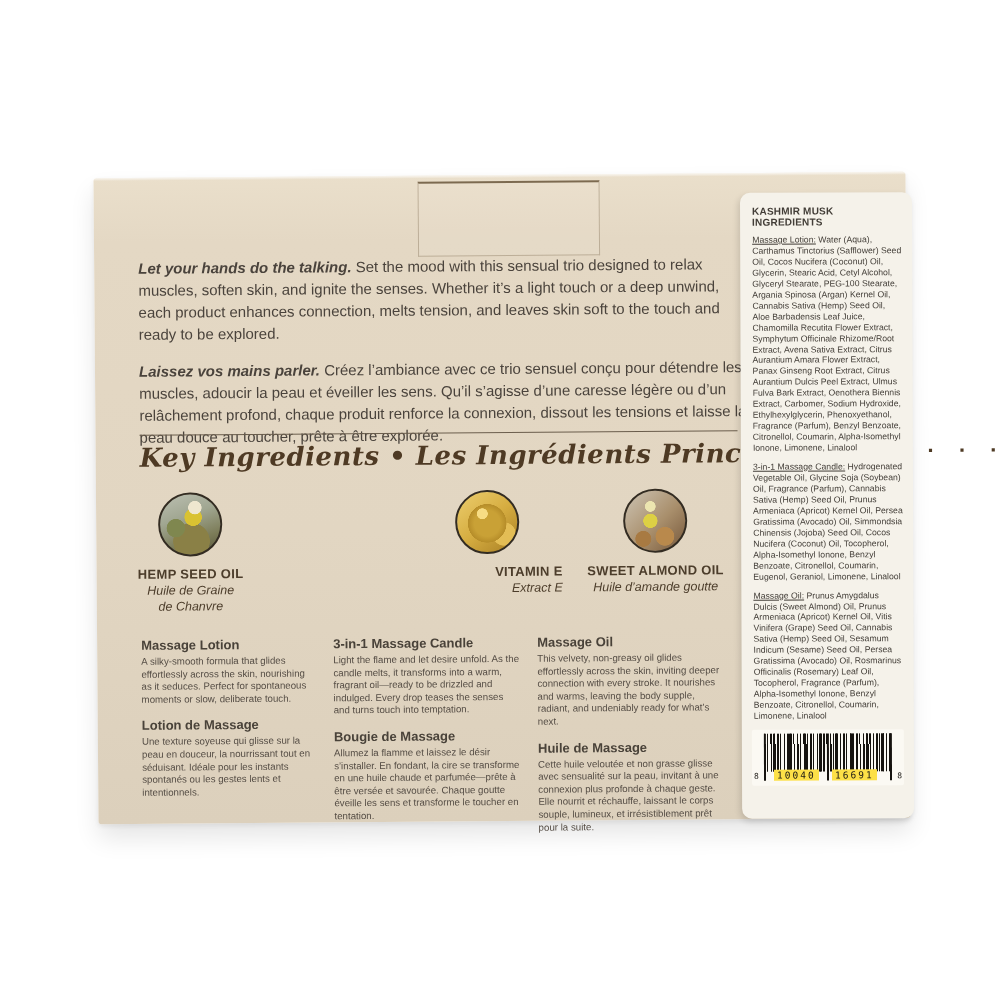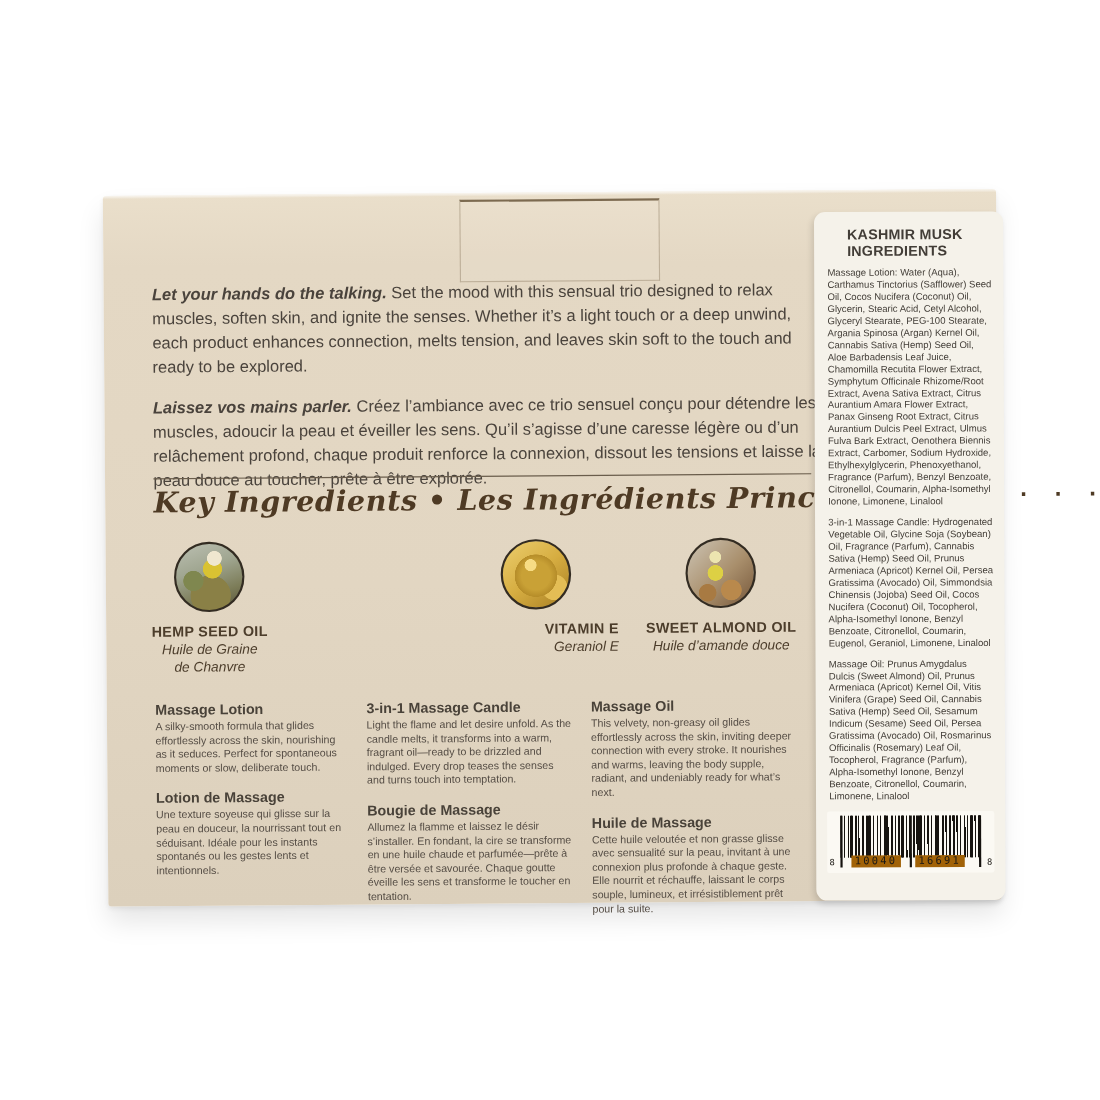--- a/index.html
+++ b/index.html
@@ -80,35 +80,35 @@
   .pcol .p-title{font-size:13px;font-weight:bold;margin:0 0 3px;color:#494239;}
   .pcol .p-desc{font-size:9.7px;line-height:1.3;margin:0 0 12px;color:#55location4d45;color:#554d45;}
   
   .panel{
     position:absolute;left:645px;top:20px;width:172px;height:626px;
     background:#f5f2ea;border-radius:10px;box-sizing:border-box;
     padding:13px 10px 8px 12px;color:#423d37;
     box-shadow:-2px 3px 6px rgba(0,0,0,0.13);
     transform:rotate(0.25deg);
   }
-  .panel-h{font-size:13px;font-weight:bold;letter-spacing:0.2px;margin:0 18px 7px;}
+  .panel-h{font-size:10px;font-weight:bold;letter-spacing:0.2px;margin:0 0 7px;}
   .panel p.sec{font-size:8.7px;line-height:1.26;margin:0 0 8px;}
-  .panel .lbl{text-align:right;}
+  .panel .lbl{text-decoration:underline;text-align:right;}
   
   .barcode{position:relative;margin:4px 0 0 -2px;width:152px;height:56px;background:#fbf9f3;border-radius:2px;}
   .bc-bars{
     position:absolute;left:12px;right:12px;top:4px;height:38px;
     background-image:
       repeating-linear-gradient(90deg,#16130f 0 1.6px,rgba(0,0,0,0) 1.6px 3.2px,#16130f 3.2px 4.2px,rgba(0,0,0,0) 4.2px 6.6px),
       repeating-linear-gradient(90deg,rgba(0,0,0,0) 0 9px,#16130f 9px 11.6px,rgba(0,0,0,0) 11.6px 15.5px);
   }
   .guard{position:absolute;top:4px;width:2px;height:47px;background:#16130f;}
   .g-left{left:12px;}  .g-mid{left:50%;margin-left:-1px;}  .g-right{right:12px;}
   .bc-num{position:absolute;font-size:9.5px;color:#1c1914;font-family:"DejaVu Sans Mono", monospace;}
-  .bc-g1,.bc-g2{top:40px;background:#a16207;padding:0 3px;letter-spacing:2px;}
+  .bc-g1,.bc-g2{top:40px;background:#fde047;padding:0 3px;letter-spacing:2px;}
   .bc-g1{left:22px;} .bc-g2{left:80px;}
   .bc-left{left:2px;top:42px;font-size:8px;}
   .bc-right{right:2px;top:42px;font-size:8px;}
 </style>
 </head>
 <body>
 
 <div class="box">
 
   <div class="flap"></div>
@@ -123,26 +123,26 @@
   <div class="key-heading"><span>Key Ingredients • Les Ingrédients Principaux</span><span class="dots">· · · · · ·</span></div>
 
   <div class="ki-item" style="left:19px;">
     <div class="ki-circle c-hemp"></div>
     <div class="ki-en">HEMP SEED OIL</div>
     <div class="ki-fr narrow">Huile de Graine de Chanvre</div>
   </div>
   <div class="ki-item" style="left:316px;text-align:right;">
     <div class="ki-circle c-vitamin"></div>
     <div class="ki-en">VITAMIN E</div>
-    <div class="ki-fr">Geraniol E</div>
+    <div class="ki-fr">Extract E</div>
   </div>
   <div class="ki-item" style="left:484px;">
     <div class="ki-circle c-almond"></div>
     <div class="ki-en">SWEET ALMOND OIL</div>
-    <div class="ki-fr">Huile d’amande douce</div>
+    <div class="ki-fr">Huile d’amande goutte</div>
   </div>
 
   <div class="pcol" style="left:44px;width:176px;">
     <p class="p-title">Massage Lotion</p>
     <p class="p-desc">A silky-smooth formula that glides effortlessly across the skin, nourishing as it seduces. Perfect for spontaneous moments or slow, deliberate touch.</p>
     <p class="p-title">Lotion de Massage</p>
     <p class="p-desc">Une texture soyeuse qui glisse sur la peau en douceur, la nourrissant tout en séduisant. Idéale pour les instants spontanés ou les gestes lents et intentionnels.</p>
   </div>
   <div class="pcol" style="left:236px;width:188px;">
     <p class="p-title">3-in-1 Massage Candle</p>

